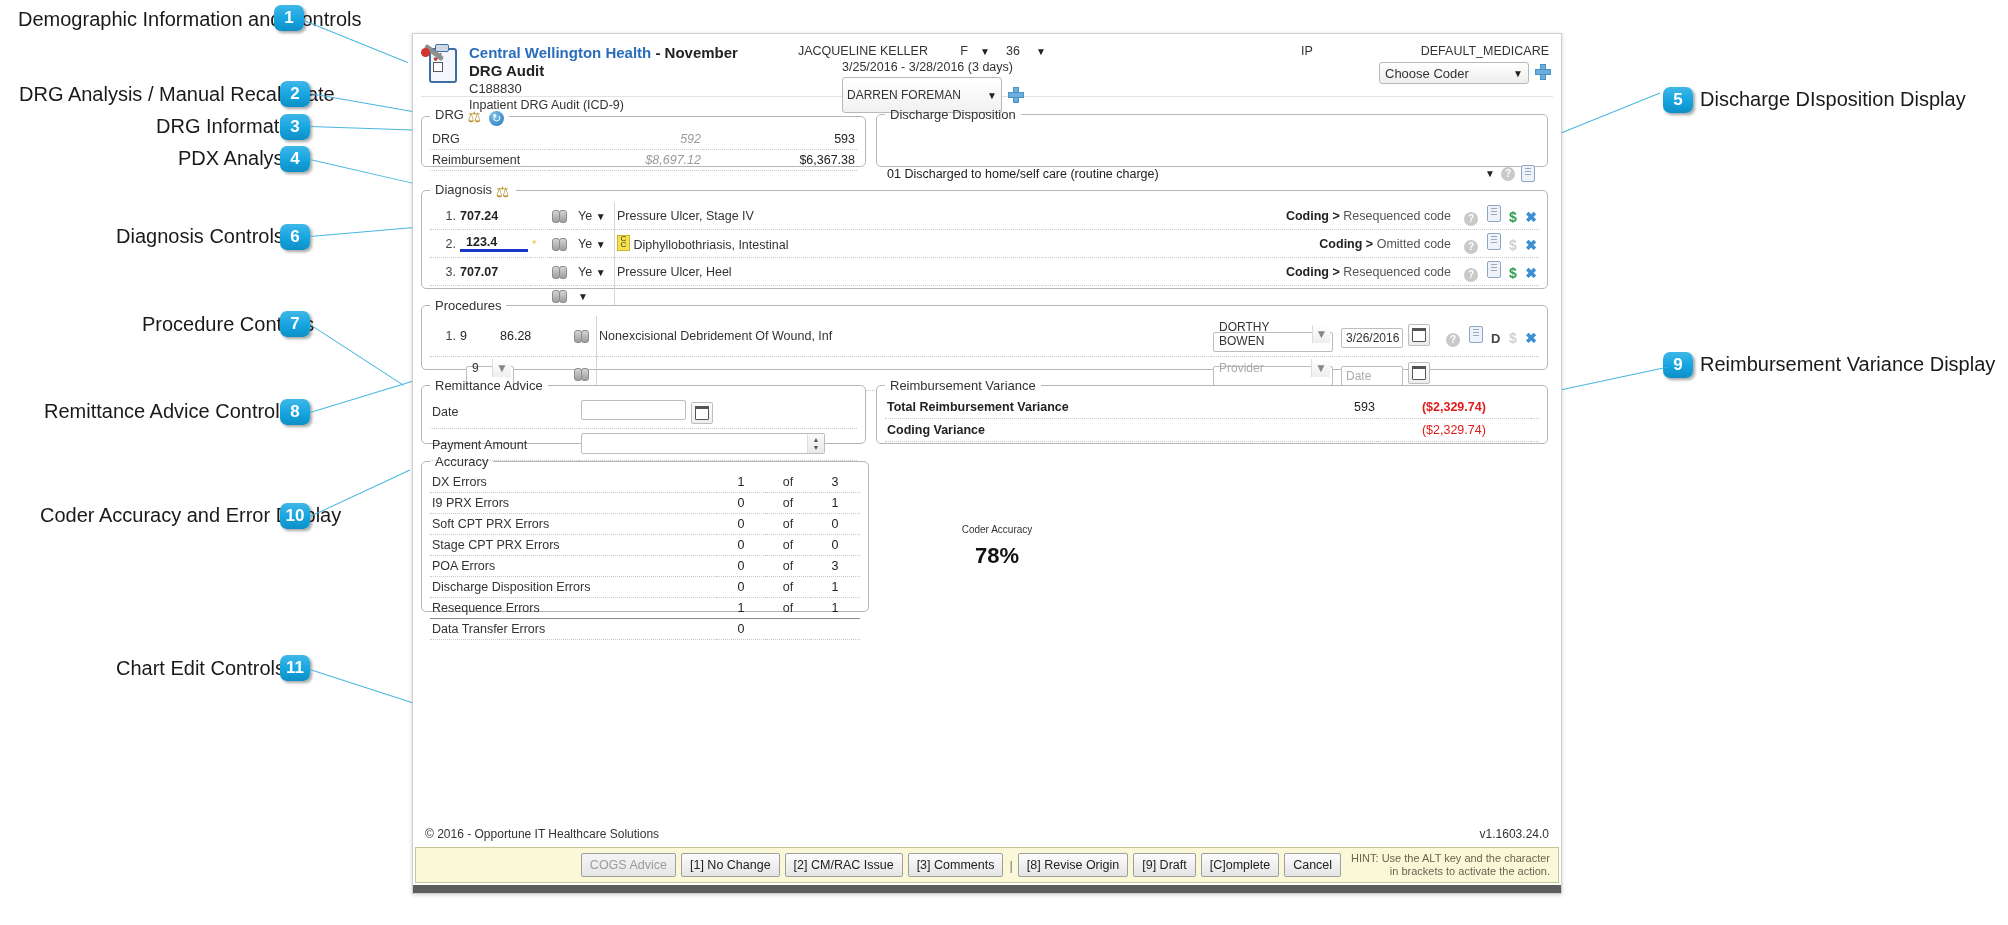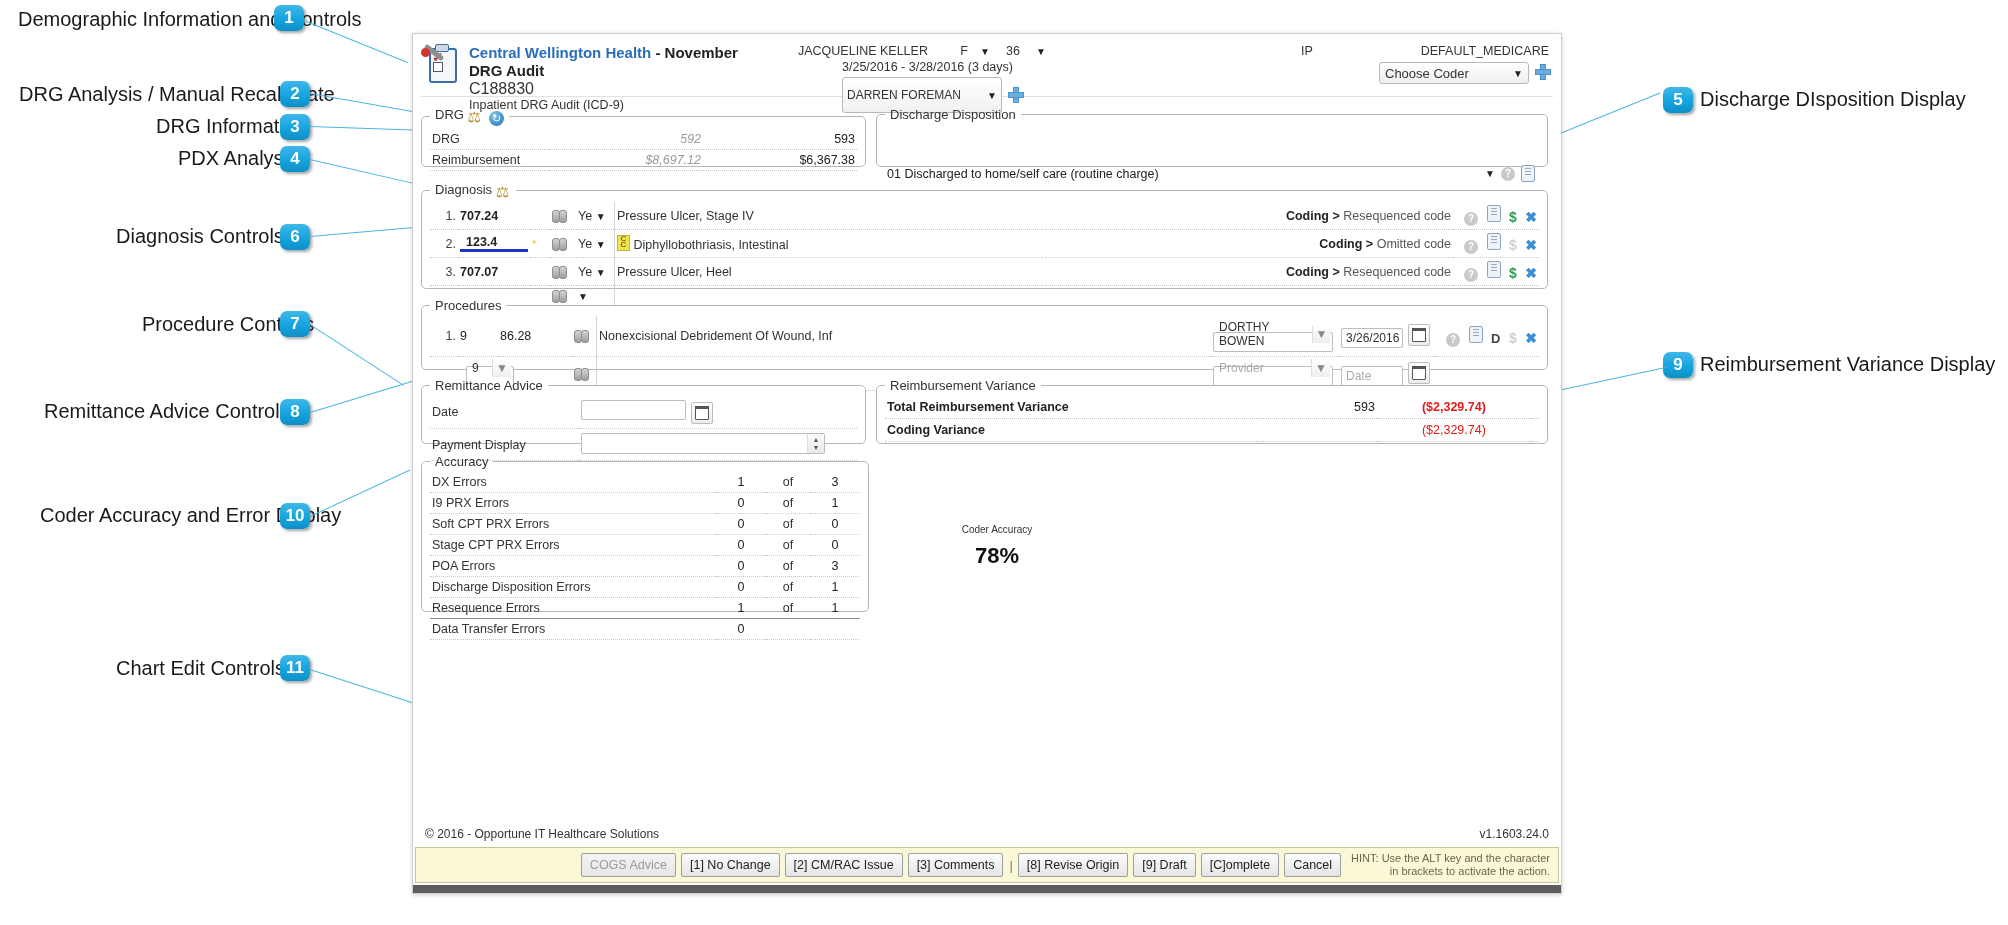--- a/index.html
+++ b/index.html
@@ -31,21 +31,21 @@
   .hdr-icon{width:36px;height:40px;flex:0 0 36px;margin-right:8px;position:relative;}
   .clipboard{position:absolute;left:4px;top:4px;width:24px;height:31px;border:2px solid #3d6ea8;border-radius:3px;background:#f3f7fb;}
   .clip-top{position:absolute;left:10px;top:0px;width:12px;height:6px;background:#cfd8e3;border:1px solid #3d6ea8;border-radius:2px;}
   .clip-sq{position:absolute;left:8px;top:18px;width:8px;height:8px;border:1px solid #5a5a5a;background:#fff;}
   .clip-check{position:absolute;left:7px;top:5px;font-size:14px;color:#c0392b;font-weight:bold;}
   .pen{position:absolute;left:-2px;top:6px;width:22px;height:5px;background:#8e8e8e;transform:rotate(38deg);border-radius:2px;}
   .pen-tip{position:absolute;left:-4px;top:4px;width:9px;height:9px;background:#d0342c;border-radius:50%;}
   .hdr-titles{flex:0 0 300px;}
   .t1{font-size:15px;font-weight:bold;color:#222;line-height:18px;}
   .t1 a{color:#2a6ebb;text-decoration:none;}
-  .t2{font-size:16px;color:#333;line-height:17px;}
+  .t2{font-size:13px;color:#333;line-height:17px;}
   .t3{font-size:12.5px;color:#333;line-height:17px;}
   .demo{position:absolute;left:385px;top:10px;width:560px;}
   .demo-row1{display:flex;align-items:center;font-size:12.5px;color:#333;}
   .pname{width:150px;}
   .sexv{width:32px;text-align:center;}
   .agev{width:46px;text-align:center;}
   .caret{font-size:10px;color:#222;cursor:pointer;}
   .demo-row2{font-size:12.5px;color:#333;padding-left:44px;margin-top:2px;}
   .coder-sel{
     margin-top:3px;margin-left:44px;display:inline-flex;align-items:center;
@@ -448,21 +448,21 @@
           <tr>
         <td class="rm-lbl">Date</td>
         <td>
           <span class="txt-box" style="width:105px;"></span>
           <span class="cal-btn">
                 <span class="cal-ico"></span>
               </span>
         </td>
       </tr>
       <tr>
-        <td class="rm-lbl">Payment Display</td>
+        <td class="rm-lbl">Payment Amount</td>
         <td>
           <span class="spin">
             <span class="fld"></span>
             <span class="btns">▲<br>▼</span>
           </span>
         </td>
       </tr>
     </tbody>
       </table>
   </fieldset>

